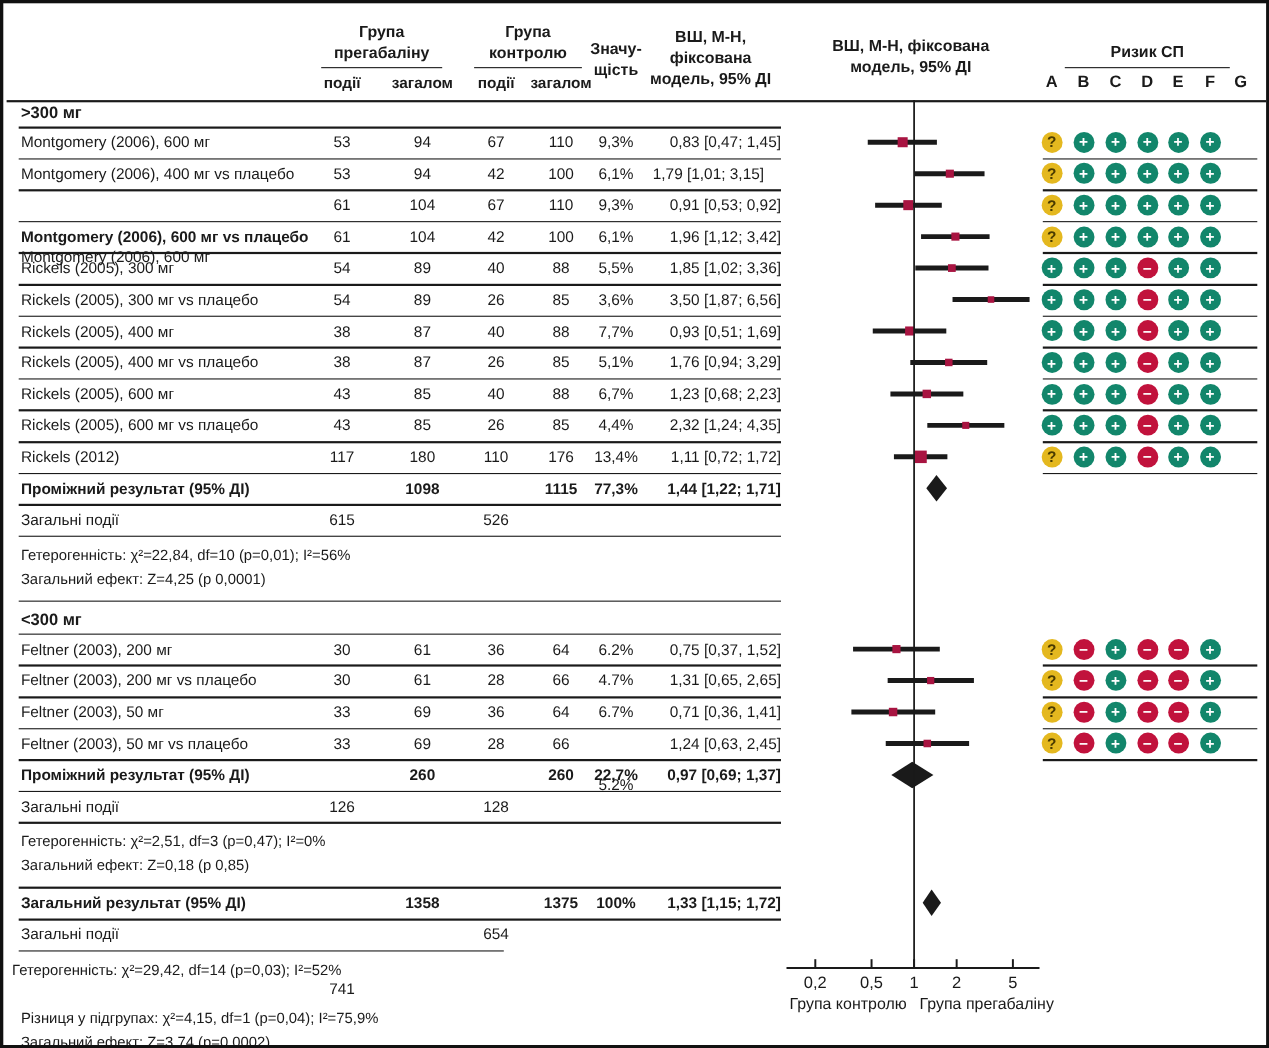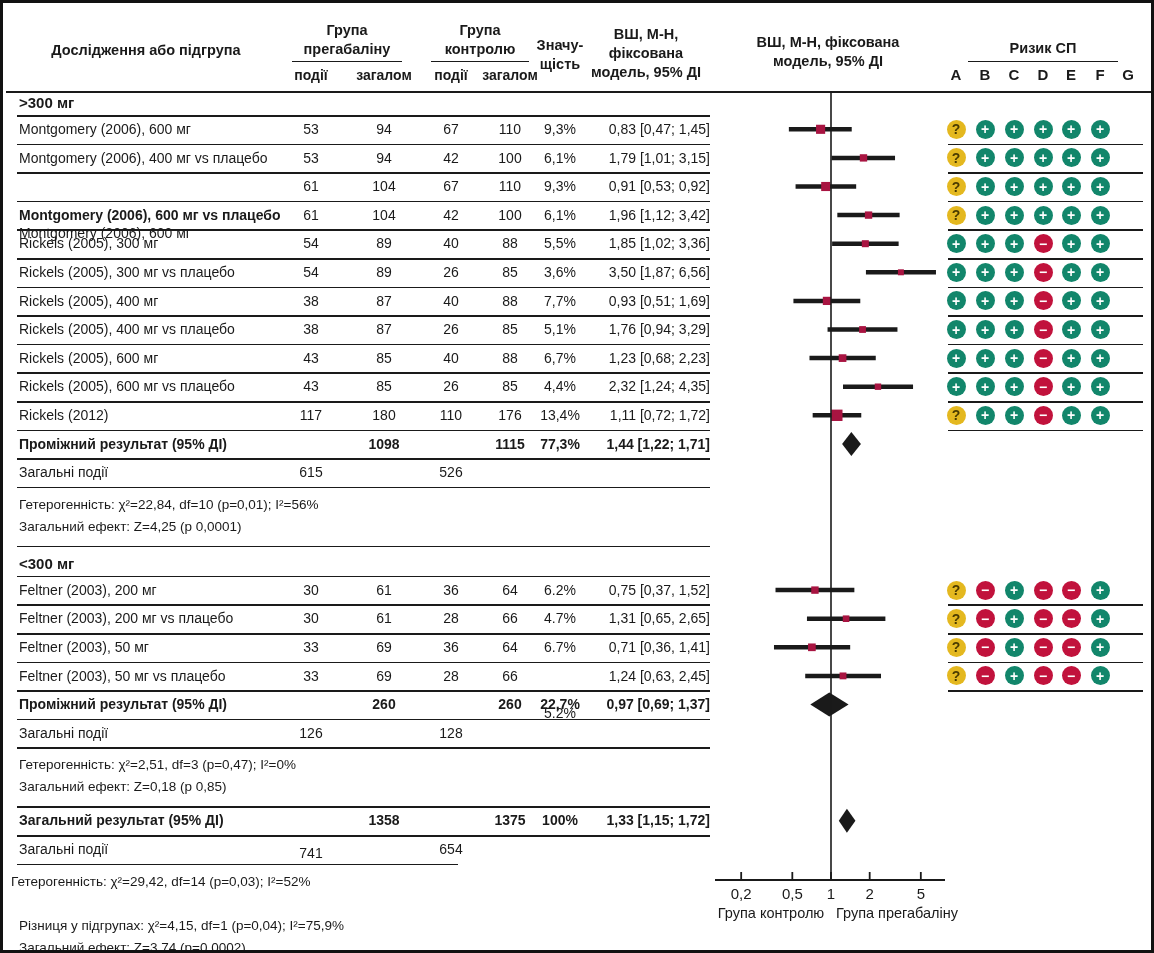--- a/index.html
+++ b/index.html
@@ -29,21 +29,20 @@
   }
   .ticklab{position:absolute;font-size:15px;text-align:center;transform:translateX(-50%);}
   .axislab{position:absolute;font-size:14.5px;text-align:center;transform:translateX(-50%);white-space:nowrap;}
   svg{position:absolute;left:0;top:0;}
 </style>
 </head>
 <body>
 
 <div class="figure">
 
-  <div class="abs hdr" style="left:14px;top:38px;width:258px;">Дослідження або підгрупа</div>
 
   <div class="abs hdr" style="left:289px;top:18px;width:110px;border-bottom:1.6px solid #1a1a1a;padding-bottom:2px;">Група прегабаліну</div>
   <div class="abs hdr-sub" style="left:283px;top:64px;width:50px;">події</div>
   <div class="abs hdr-sub" style="left:345px;top:64px;width:72px;">загалом</div>
 
   <div class="abs hdr" style="left:428px;top:18px;width:98px;border-bottom:1.6px solid #1a1a1a;padding-bottom:2px;">Група контролю</div>
   <div class="abs hdr-sub" style="left:423px;top:64px;width:50px;">події</div>
   <div class="abs hdr-sub" style="left:471px;top:64px;width:72px;">загалом</div>
 
   <div class="abs hdr" style="left:527px;top:33px;width:60px;">Значу-щість</div>
@@ -118,21 +117,21 @@
       <div class="rowtext cell-c" style="left:517px;top:112px;width:80px;line-height:28.6px;">9,3%</div>
       <div class="rowtext cell-r" style="left:575px;top:112px;width:132px;line-height:28.6px;">0,83 [0,47; 1,45]</div>
       <div class="rule" style="left:14px;top:140.6px;width:693px;height:1.5px;"></div>
       <div class="rule" style="left:945px;top:140.6px;width:195px;height:1.5px;"></div>
       <div class="rowtext" style="left:16px;top:140.6px;line-height:28.6px;">Montgomery (2006), 400 мг vs плацебо</div>
       <div class="rowtext cell-c" style="left:268px;top:140.6px;width:80px;line-height:28.6px;">53</div>
       <div class="rowtext cell-c" style="left:341px;top:140.6px;width:80px;line-height:28.6px;">94</div>
       <div class="rowtext cell-c" style="left:408px;top:140.6px;width:80px;line-height:28.6px;">42</div>
       <div class="rowtext cell-c" style="left:467px;top:140.6px;width:80px;line-height:28.6px;">100</div>
       <div class="rowtext cell-c" style="left:517px;top:140.6px;width:80px;line-height:28.6px;">6,1%</div>
-      <div class="rowtext cell-r" style="left:575px;top:140.6px;width:132px;line-height:28.6px;">1,79 [1,01; 3,15]</div>
+      <div class="rowtext cell-r" style="left:575px;top:140.6px;width:132px;line-height:28.6px;text-align:center;">1,79 [1,01; 3,15]</div>
       <div class="rule" style="left:14px;top:169.2px;width:693px;height:1.5px;"></div>
       <div class="rule" style="left:945px;top:169.2px;width:195px;height:1.5px;"></div>
       <div class="rowtext" style="left:16px;top:169.2px;line-height:28.6px;margin-top:47px;">Montgomery (2006), 600 мг</div>
       <div class="rowtext cell-c" style="left:268px;top:169.2px;width:80px;line-height:28.6px;">61</div>
       <div class="rowtext cell-c" style="left:341px;top:169.2px;width:80px;line-height:28.6px;">104</div>
       <div class="rowtext cell-c" style="left:408px;top:169.2px;width:80px;line-height:28.6px;">67</div>
       <div class="rowtext cell-c" style="left:467px;top:169.2px;width:80px;line-height:28.6px;">110</div>
       <div class="rowtext cell-c" style="left:517px;top:169.2px;width:80px;line-height:28.6px;">9,3%</div>
       <div class="rowtext cell-r" style="left:575px;top:169.2px;width:132px;line-height:28.6px;">0,91 [0,53; 0,92]</div>
       <div class="rule" style="left:14px;top:197.79999999999998px;width:693px;height:1.5px;"></div>
@@ -273,21 +272,21 @@
       <div class="note" style="left:16px;top:751.4000000000003px;line-height:22px;">Гетерогенність: χ²=2,51, df=3 (p=0,47); I²=0%</div>
       <div class="note" style="left:16px;top:773.4000000000003px;line-height:22px;">Загальний ефект: Z=0,18 (p 0,85)</div>
       <div class="rule" style="left:14px;top:803.4000000000003px;width:693px;height:1.5px;"></div>
       <div class="rowtext bold" style="left:16px;top:803.4000000000003px;line-height:28.6px;">Загальний результат (95% ДІ)</div>
       <div class="rowtext cell-c bold" style="left:341px;top:803.4000000000003px;width:80px;line-height:28.6px;">1358</div>
       <div class="rowtext cell-c bold" style="left:467px;top:803.4000000000003px;width:80px;line-height:28.6px;">1375</div>
       <div class="rowtext cell-c bold" style="left:517px;top:803.4000000000003px;width:80px;line-height:28.6px;">100%</div>
       <div class="rowtext cell-r bold" style="left:575px;top:803.4000000000003px;width:132px;line-height:28.6px;">1,33 [1,15; 1,72]</div>
       <div class="rule" style="left:14px;top:832.0000000000003px;width:693px;height:1.5px;"></div>
       <div class="rowtext" style="left:16px;top:832.0000000000003px;line-height:28.6px;">Загальні події</div>
-      <div class="rowtext cell-c" style="left:268px;top:836px;width:80px;line-height:28.6px;">741</div>
+      <div class="rowtext cell-c" style="left:268px;top:882px;width:80px;line-height:28.6px;">741</div>
       <div class="rowtext cell-c" style="left:408px;top:832.0000000000003px;width:80px;line-height:28.6px;">654</div>
       <div class="rule" style="left:14px;top:860.6000000000004px;width:441px;height:1.5px;"></div>
       <div class="note" style="left:8px;top:867.6000000000004px;line-height:22px;">Гетерогенність: χ²=29,42, df=14 (p=0,03); I²=52%</div>
       <div class="note" style="left:16px;top:889.6000000000004px;line-height:22px;margin-top:44px;">Загальний ефект: Z=3,74 (p=0,0002)</div>
       <div class="note" style="left:16px;top:911.6000000000004px;line-height:22px;">Різниця у підгрупах: χ²=4,15, df=1 (p=0,04); I²=75,9%</div>
     </div>
   <div id="risk-layer">
       <div class="icon" style="left:943.5px;top:116.8px;background:#E4B81F;color:#4a3b00;">?</div>
       <div class="icon" style="left:972.5px;top:116.8px;background:#12866B;color:#ffffff;">+</div>
       <div class="icon" style="left:1001.5px;top:116.8px;background:#12866B;color:#ffffff;">+</div>

